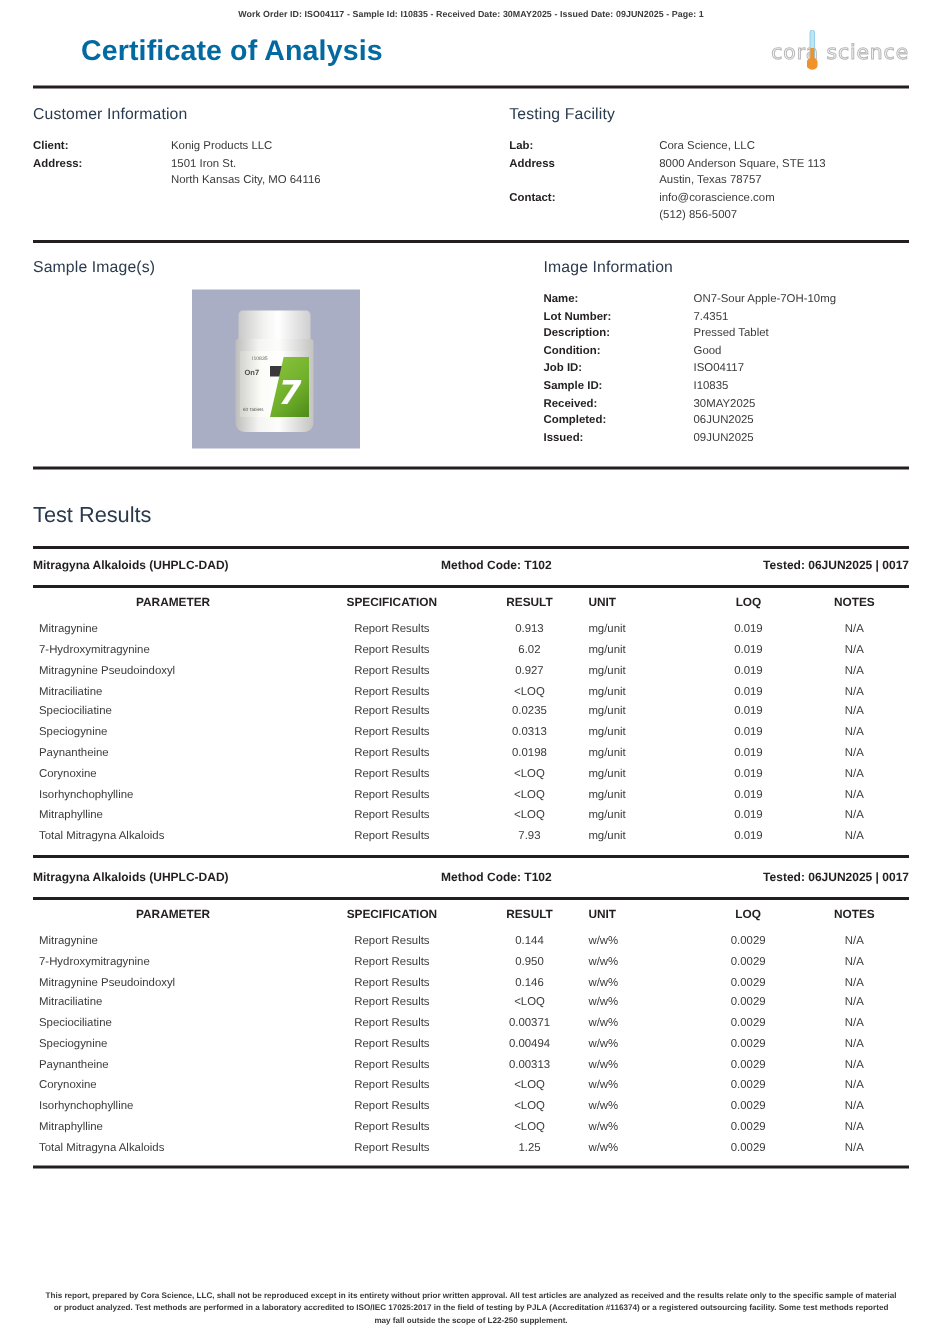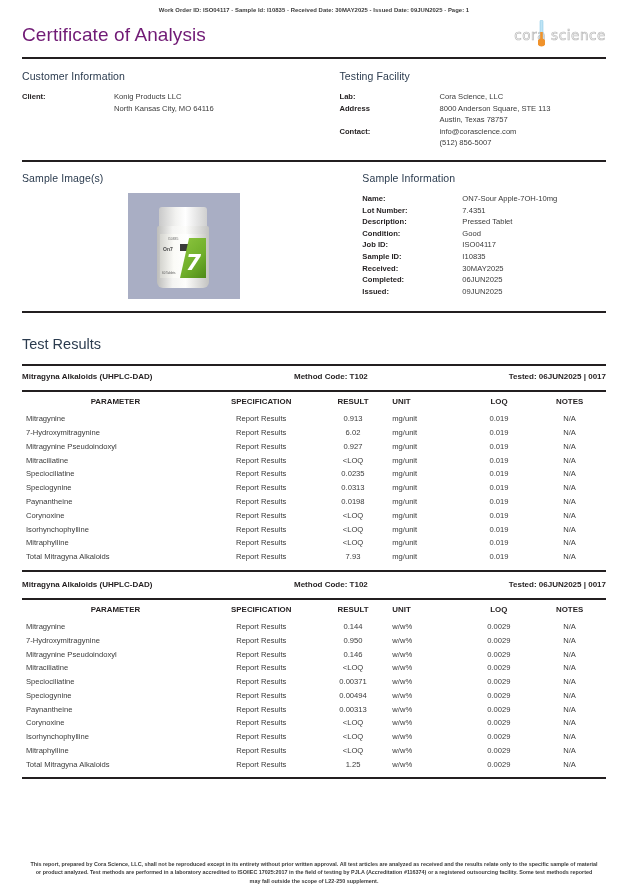--- a/index.html
+++ b/index.html
@@ -35,23 +35,24 @@
 
   
   .titlerow {
     display: flex;
     align-items: center;
     justify-content: space-between;
     height: 38px;
   }
   .doc-title {
     font-size: 19px;
-    font-weight: normal;
-    color: #701a75;
+    font-weight: bold;
+    color: #0369a1;
     letter-spacing: 0.1px;
+    margin-left: 32px;
   }
   .logo {
     display: flex;
     align-items: center;
     justify-content: flex-end;
     width: 120px;
     height: 34px;
     position: relative;
   }
   .logo-text {
@@ -268,20 +269,24 @@
   </div>
 
   <hr class="rule-thick">
 
   <div class="cols">
     <div class="col-left">
       <div class="sec-head">Customer Information</div>
       <div class="kv">
           <span class="k">Client:</span>
           <span class="v">Konig Products LLC</span>
+        </div>
+      <div class="kv">
+          <span class="k">Address:</span>
+          <span class="v">1501 Iron St.</span>
         </div>
       <div class="kv">
           <span class="k"></span>
           <span class="v">North Kansas City, MO 64116</span>
         </div>
     </div>
     <div class="col-right">
       <div class="sec-head">Testing Facility</div>
       <div class="kv">
           <span class="k">Lab:</span>
@@ -320,21 +325,21 @@
             <div class="b-dark"></div>
             <div class="b-on7">On7</div>
             <div class="b-green"></div>
             <div class="b-seven">7</div>
             <div class="b-txt">60 Tablets</div>
           </div>
         </div>
       </div>
     </div>
     <div class="col-right">
-      <div class="sec-head">Sample Information</div>
+      <div class="sec-head">Image Information</div>
       <div class="kv">
           <span class="k">Name:</span>
           <span class="v">ON7-Sour Apple-7OH-10mg</span>
         </div>
       <div class="kv">
           <span class="k">Lot Number:</span>
           <span class="v">7.4351</span>
         </div>
       <div class="kv">
           <span class="k">Description:</span>

